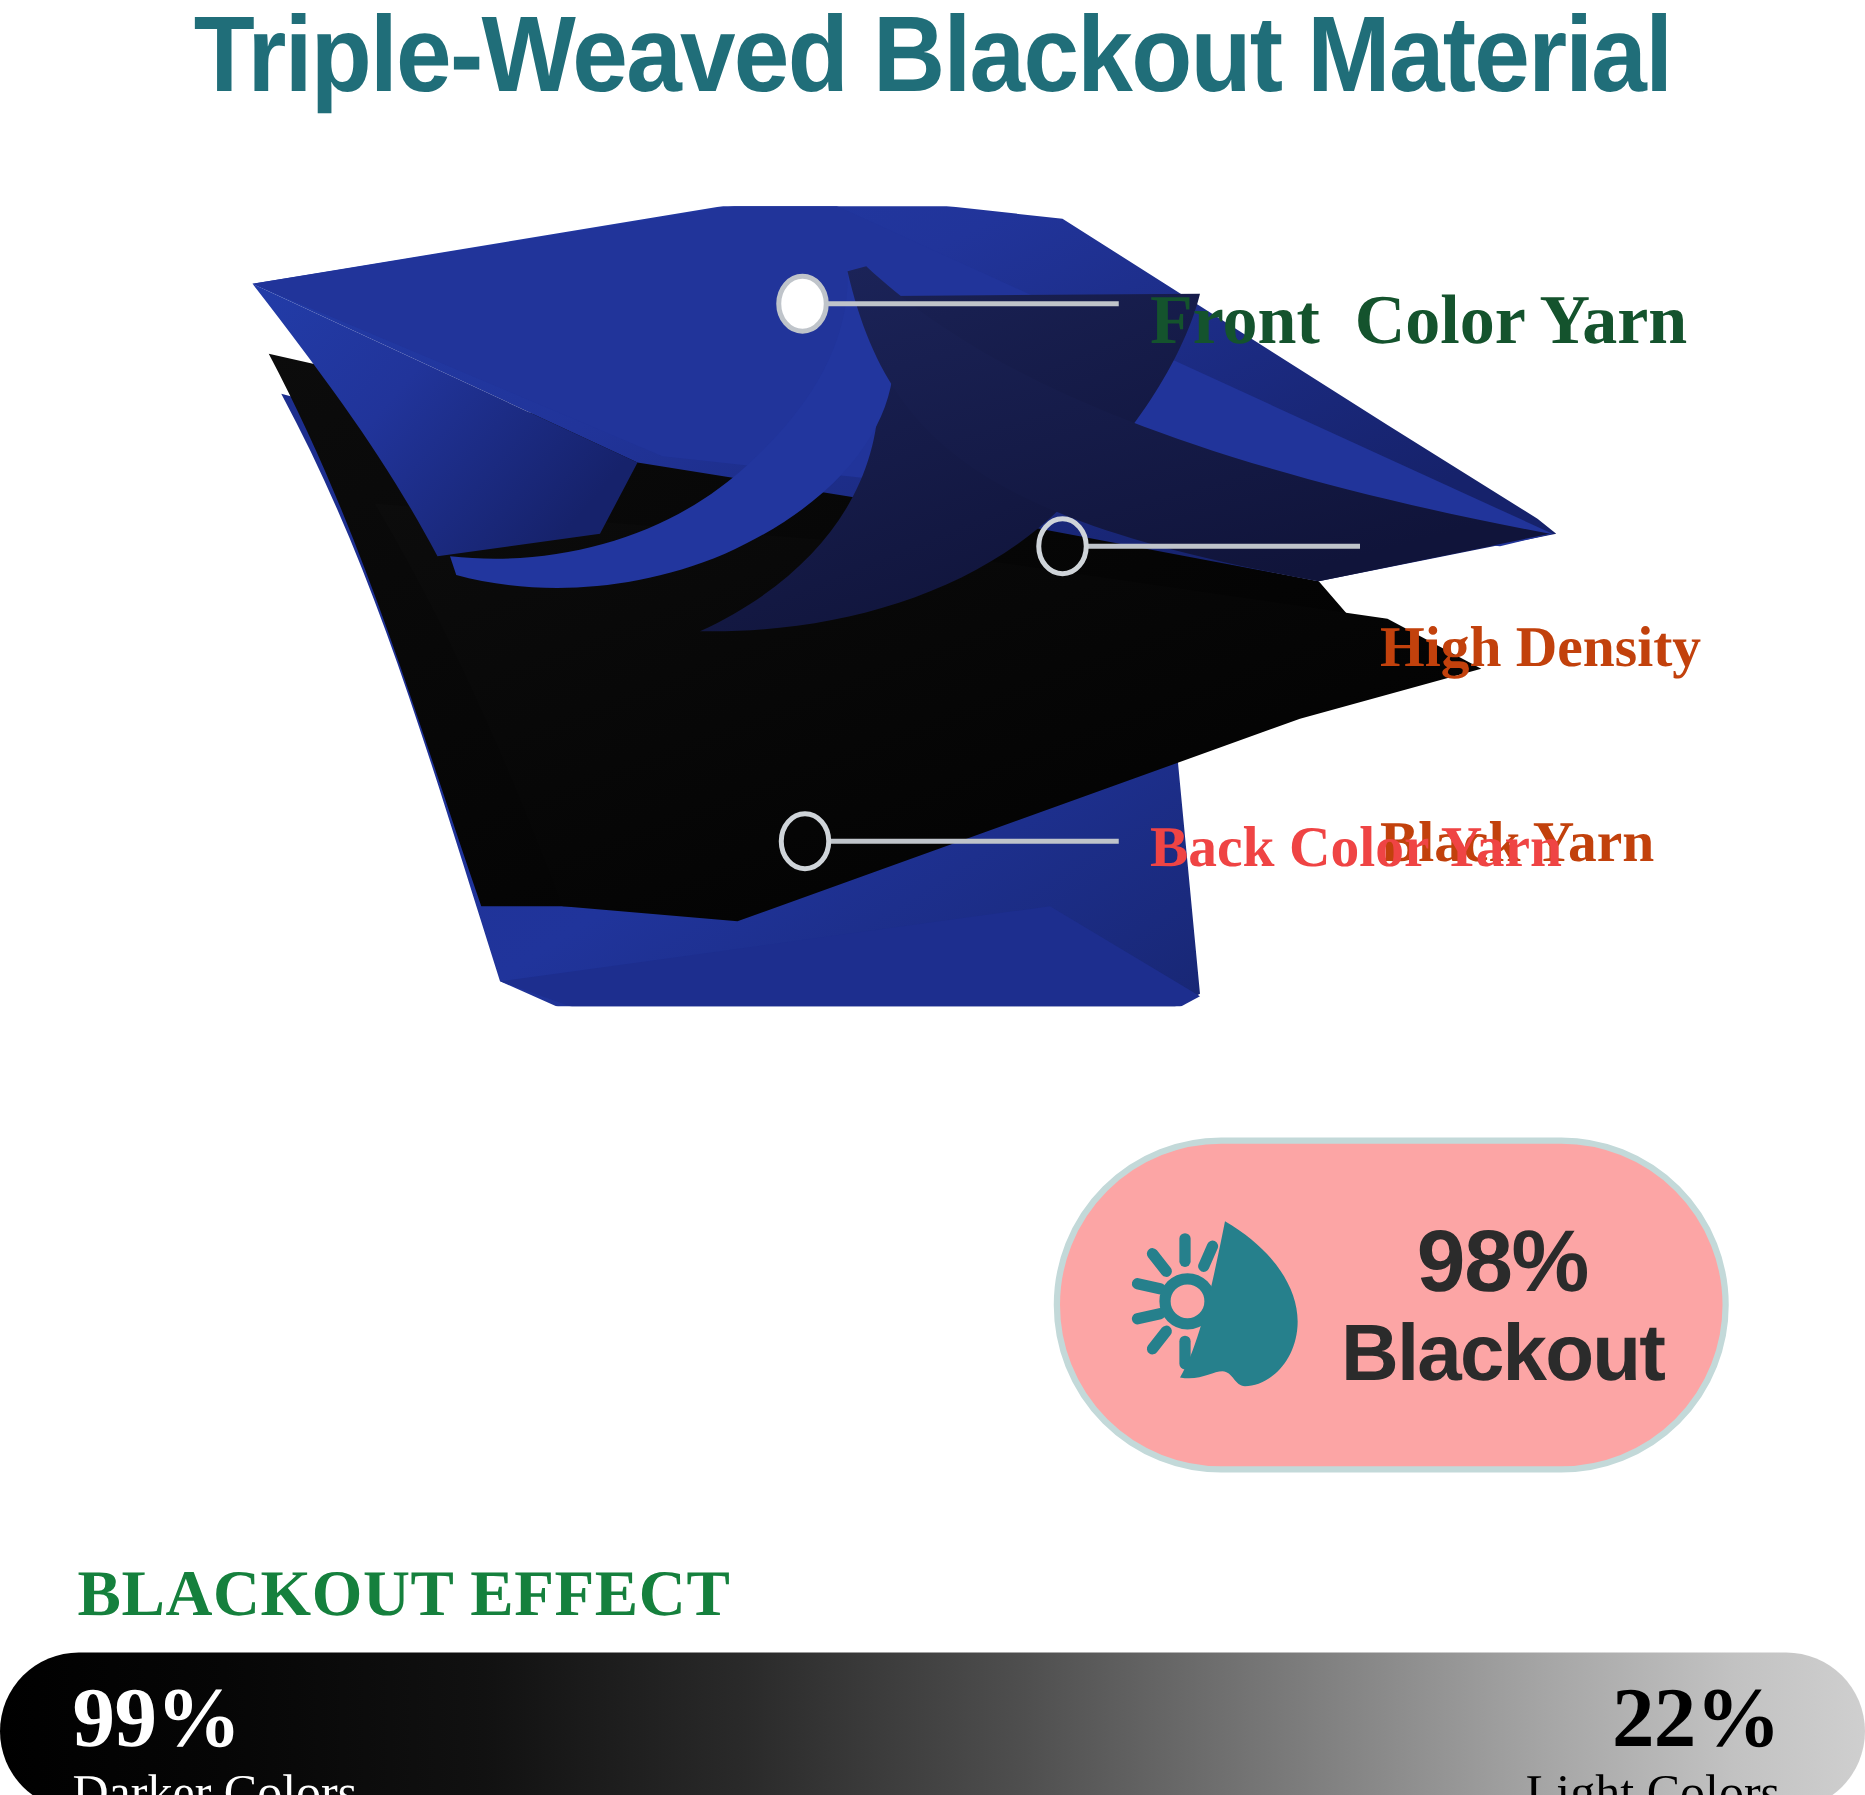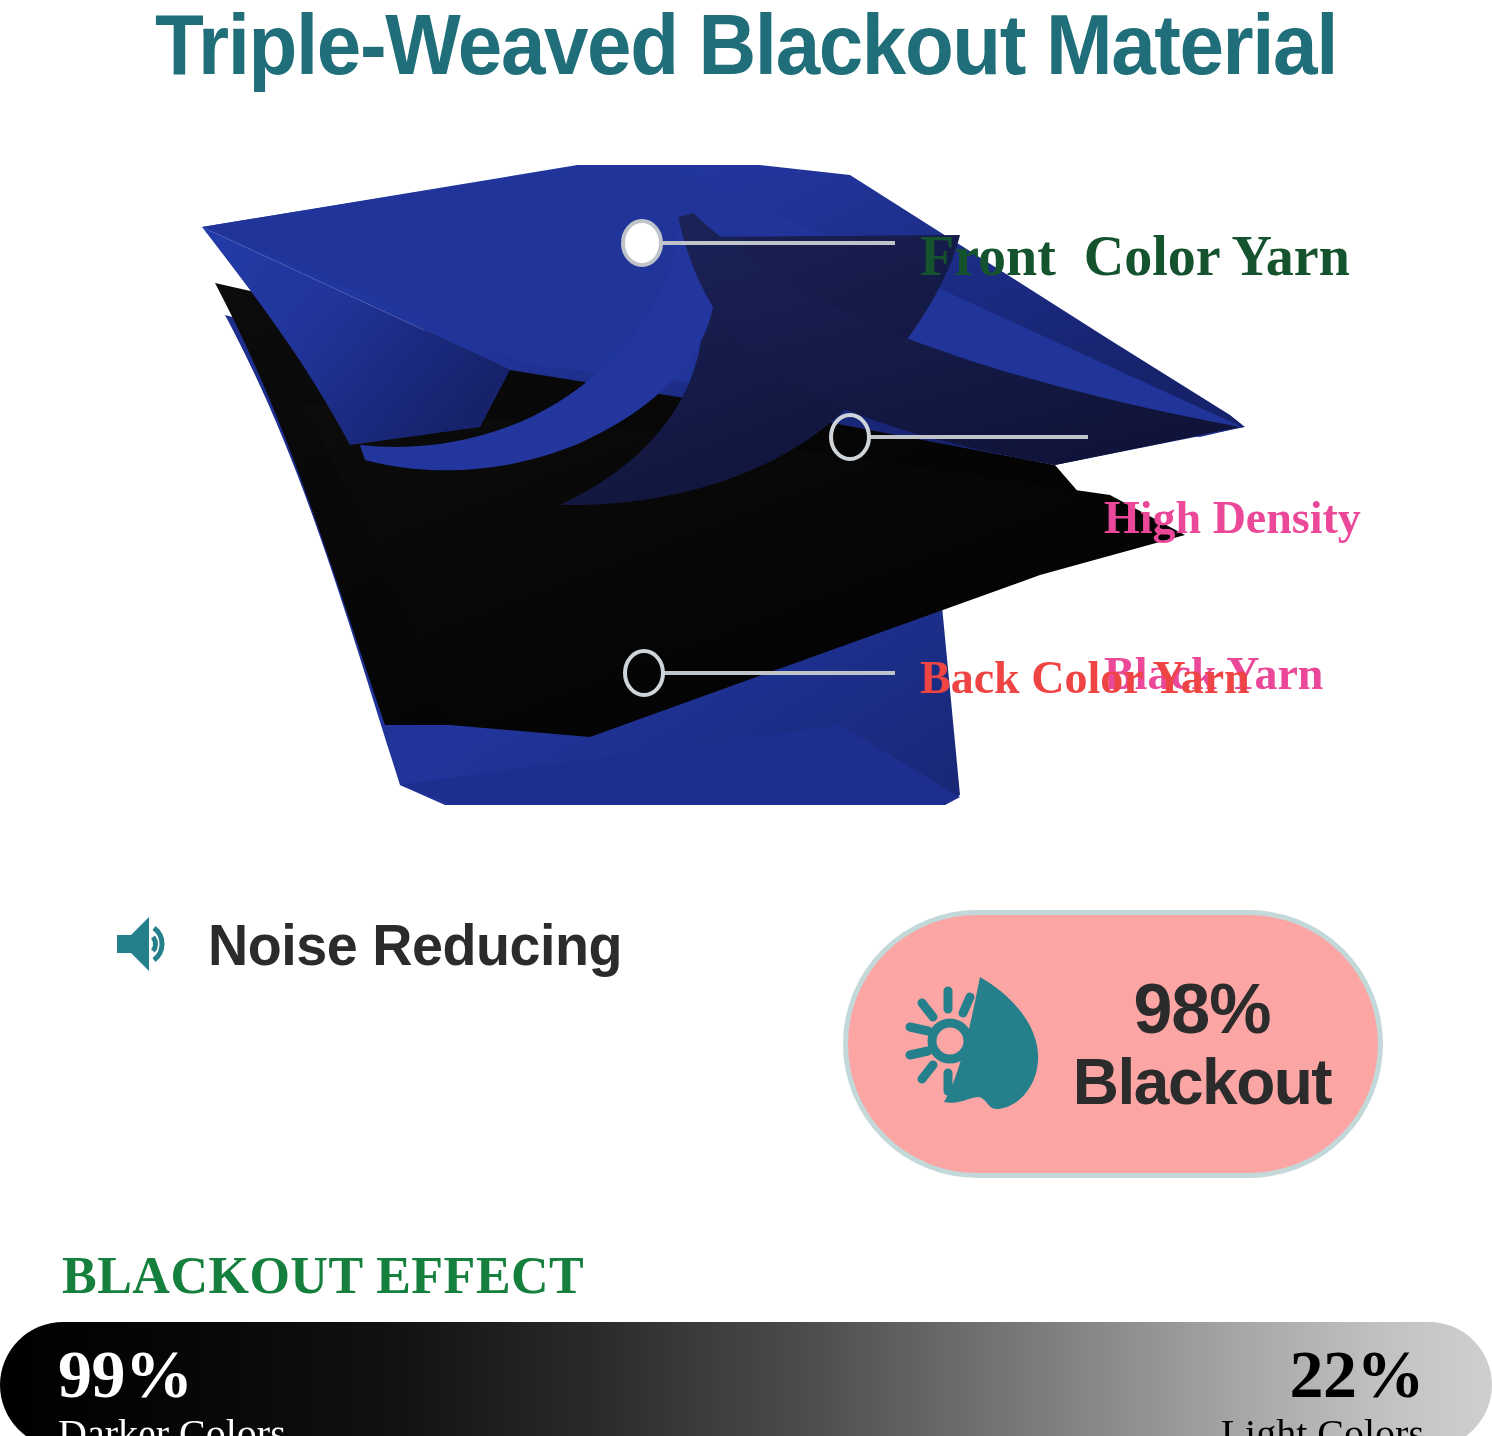--- a/index.html
+++ b/index.html
@@ -54,21 +54,21 @@
   .callout-front {
     left: 920px;
     top: 225px;
     font-size: 56px;
     color: #14532d;
   }
   .callout-middle {
     left: 1104px;
     top: 388px;
     font-size: 46px;
-    color: #ec4899;
+    color: #c2410c;
   }
   .callout-back {
     left: 920px;
     top: 652px;
     font-size: 46px;
     color: #ef4444;
   }
 
   
   .features {
@@ -282,30 +282,20 @@
 <div class="callout-label callout-middle">
   <div>High Density</div>
   <div>Black Yarn</div>
 </div>
 
 <div class="callout-label callout-back">Back Color Yarn</div>
 
 <div class="features">
 
 
-  <div class="feature-row">
-    <span class="feature-icon">
-      <svg width="70" height="64" viewBox="0 0 70 64" xmlns="http://www.w3.org/2000/svg">
-        <path d="M6 23 H20 L38 5 V59 L20 41 H6 Z" fill="#26808C"></path>
-        <path d="M43 16 a20 20 0 0 1 0 32" fill="none" stroke="#26808C" stroke-width="5"></path>
-        <path d="M42 25 a11 11 0 0 1 0 14" fill="none" stroke="#26808C" stroke-width="5"></path>
-      </svg>
-    </span>
-    <span class="feature-label">Noise Reducing</span>
-  </div>
 
 
 </div>
 
 <div class="badge">
   <span class="badge-icon">
     <svg width="150" height="150" viewBox="0 0 150 150" xmlns="http://www.w3.org/2000/svg">
       <g stroke="#26808C" stroke-width="9" stroke-linecap="round">
         <line x1="48" y1="22" x2="48" y2="40"></line>
         <line x1="22" y1="34" x2="33" y2="48"></line>

